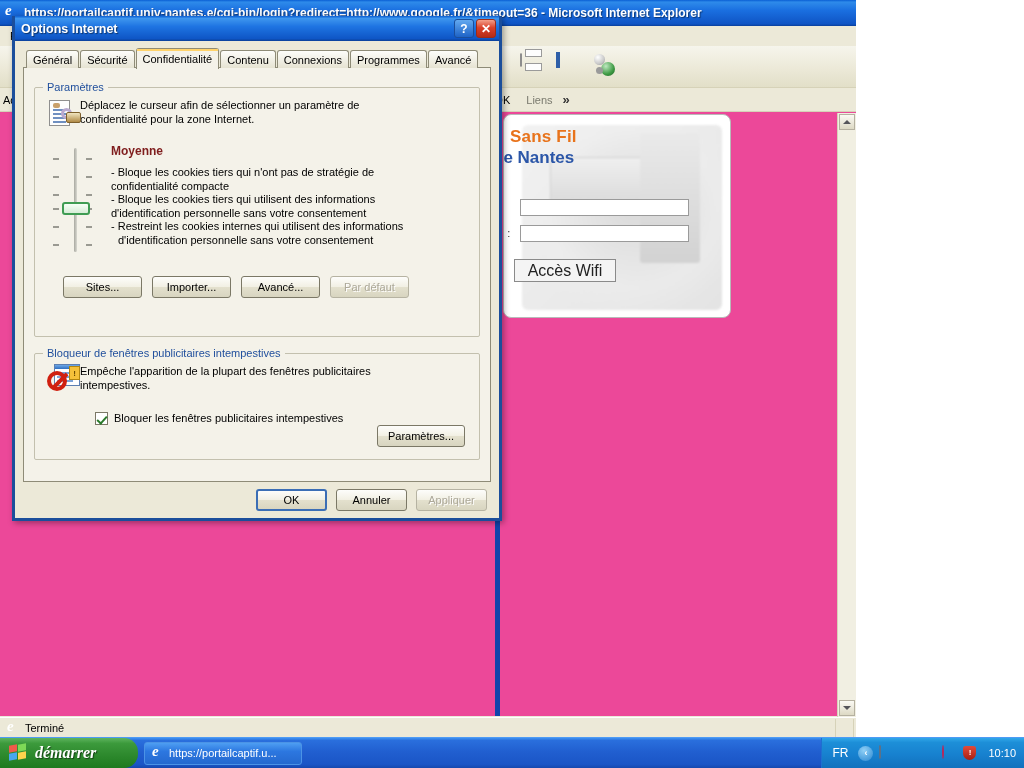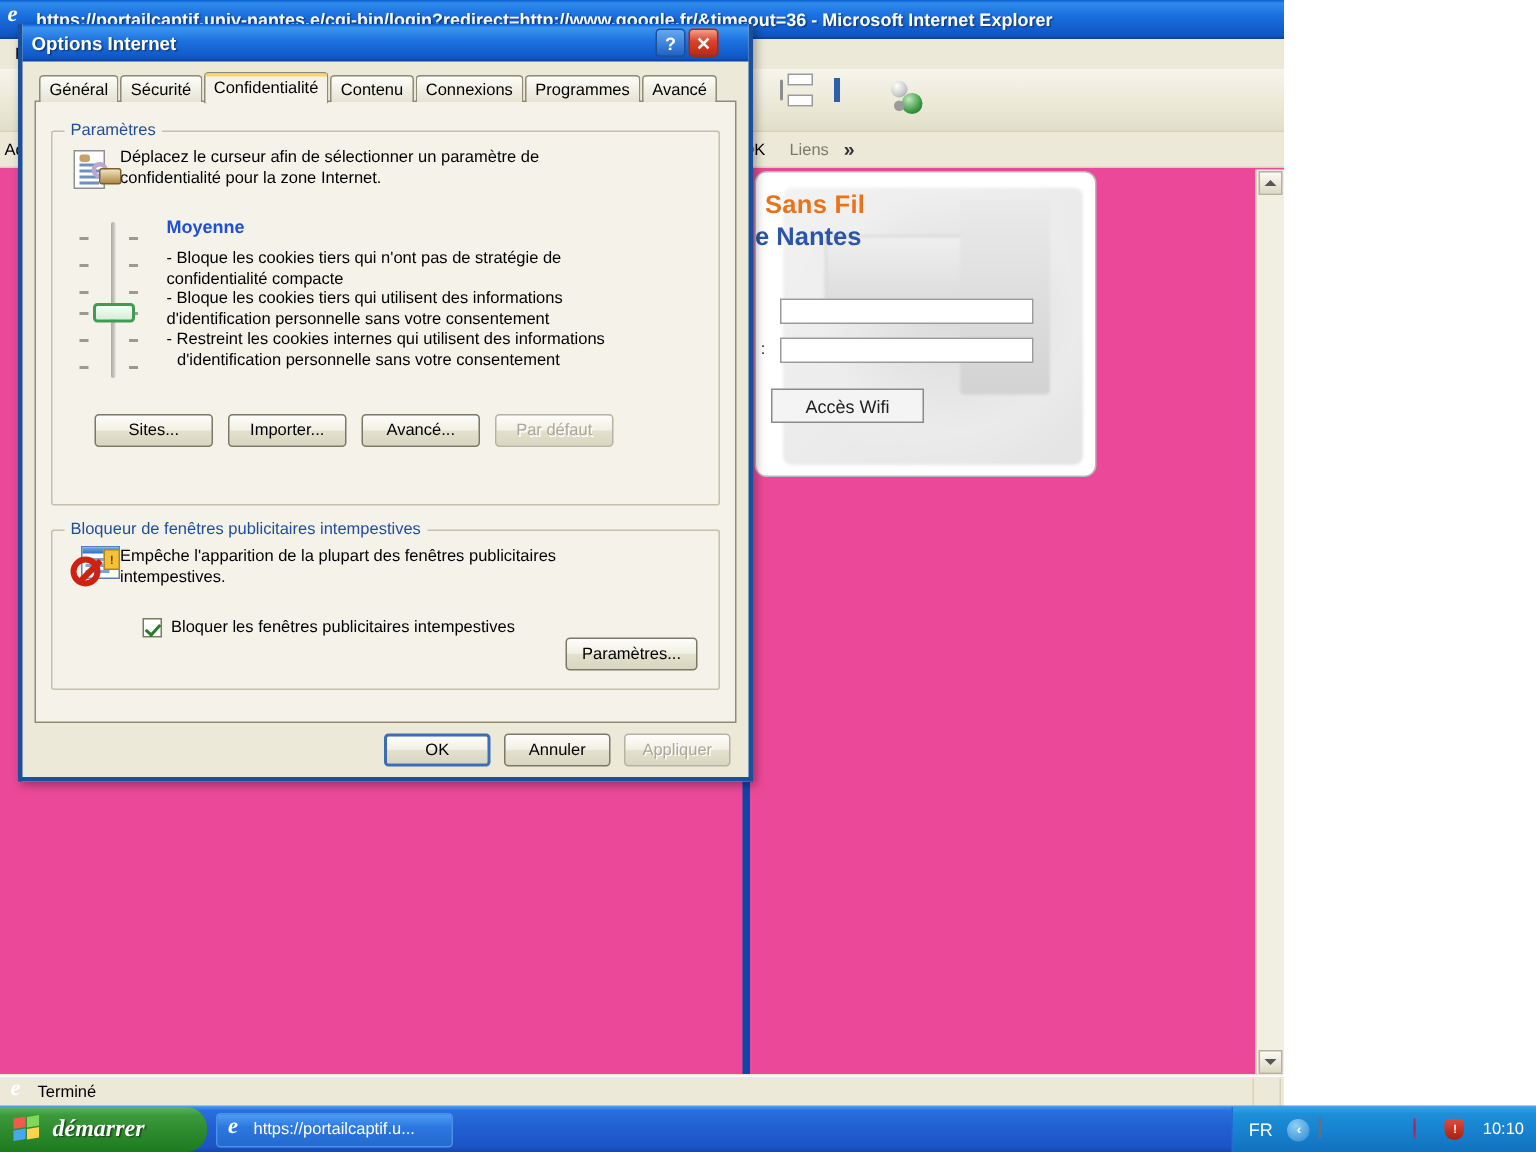--- a/index.html
+++ b/index.html
@@ -267,21 +267,21 @@
     background:#ffffff; border:1px solid #9a9a9a;
   }
   .portal-input.i1 { left: 16px; top: 84px; width: 167px; }
   .portal-input.i2 { left: 16px; top: 110px; width: 167px; }
   .portal-btn {
     position:absolute; left: 10px; top: 144px;
     width: 100px; height: 21px;
     background: #f4f4f4;
     border: 1px solid #8a8a8a;
     display:flex; align-items:center; justify-content:center;
-    font-size: 12px; color:#222;
+    font-size: 16px; color:#222;
     font-family: "Liberation Sans", sans-serif;
   }
 
   .page-scrollbar {
     position:absolute; right: 0; top: 113px; width: 18px; height: 604px;
     background: #f1efe2;
     border-left: 1px solid #d6d2b8;
   }
   .sb-btn {
     width: 16px; height: 16px; margin: 1px;
@@ -427,21 +427,21 @@
     background: #ece9d8;
     border: 3px solid #1b4e9b;
     border-top: 0;
     box-sizing: border-box;
     box-shadow: 2px 2px 6px rgba(0,0,0,.35);
   }
   .dlg-titlebar {
     height: 25px;
     background: linear-gradient(180deg,#0A5FD4 0%,#3E96EE 10%,#1E74E2 42%,#0F56C6 90%,#0B4098 100%);
     display: flex; align-items: center;
-    padding: 0 20px 0 6px;
+    padding: 0 3px 0 6px;
     box-sizing: border-box;
   }
   .dlg-title {
     color: #fff; font-size: 12.5px; font-weight: bold;
     text-shadow: 1px 1px 1px rgba(0,0,0,.5);
     flex: 1 1 auto;
   }
   .dlg-cap { display:flex; gap: 2px; }
   .dlg-btn-help {
     width: 20px; height: 19px; border-radius:3px;
@@ -577,21 +577,21 @@
   }
   .sl-thumb {
     position:absolute; left: 17px; top: 58px;
     width: 28px; height: 13px;
     background: linear-gradient(180deg,#f6fff6,#d7ecd7);
     border: 2px solid #3f9c53;
     border-radius: 3px;
     box-sizing: border-box;
   }
   .level-block { flex: 1 1 auto; padding-left: 4px; }
-  .level-title { font-size: 12px; font-weight: bold; color:#1d4ed8; margin-bottom: 8px; }
+  .level-title { font-size: 12px; font-weight: bold; color:#7f1d1d; margin-bottom: 8px; }
   .level-line { font-size: 11px; color:#000; line-height: 13.5px; white-space: nowrap; }
   .level-line.indent { padding-left: 7px; }
 
   .btnrow {
     display: flex; gap: 10px; margin-top: 20px; padding-left: 18px;
   }
   .xp-button {
     height: 22px;
     min-width: 79px;
     padding: 0 10px;

